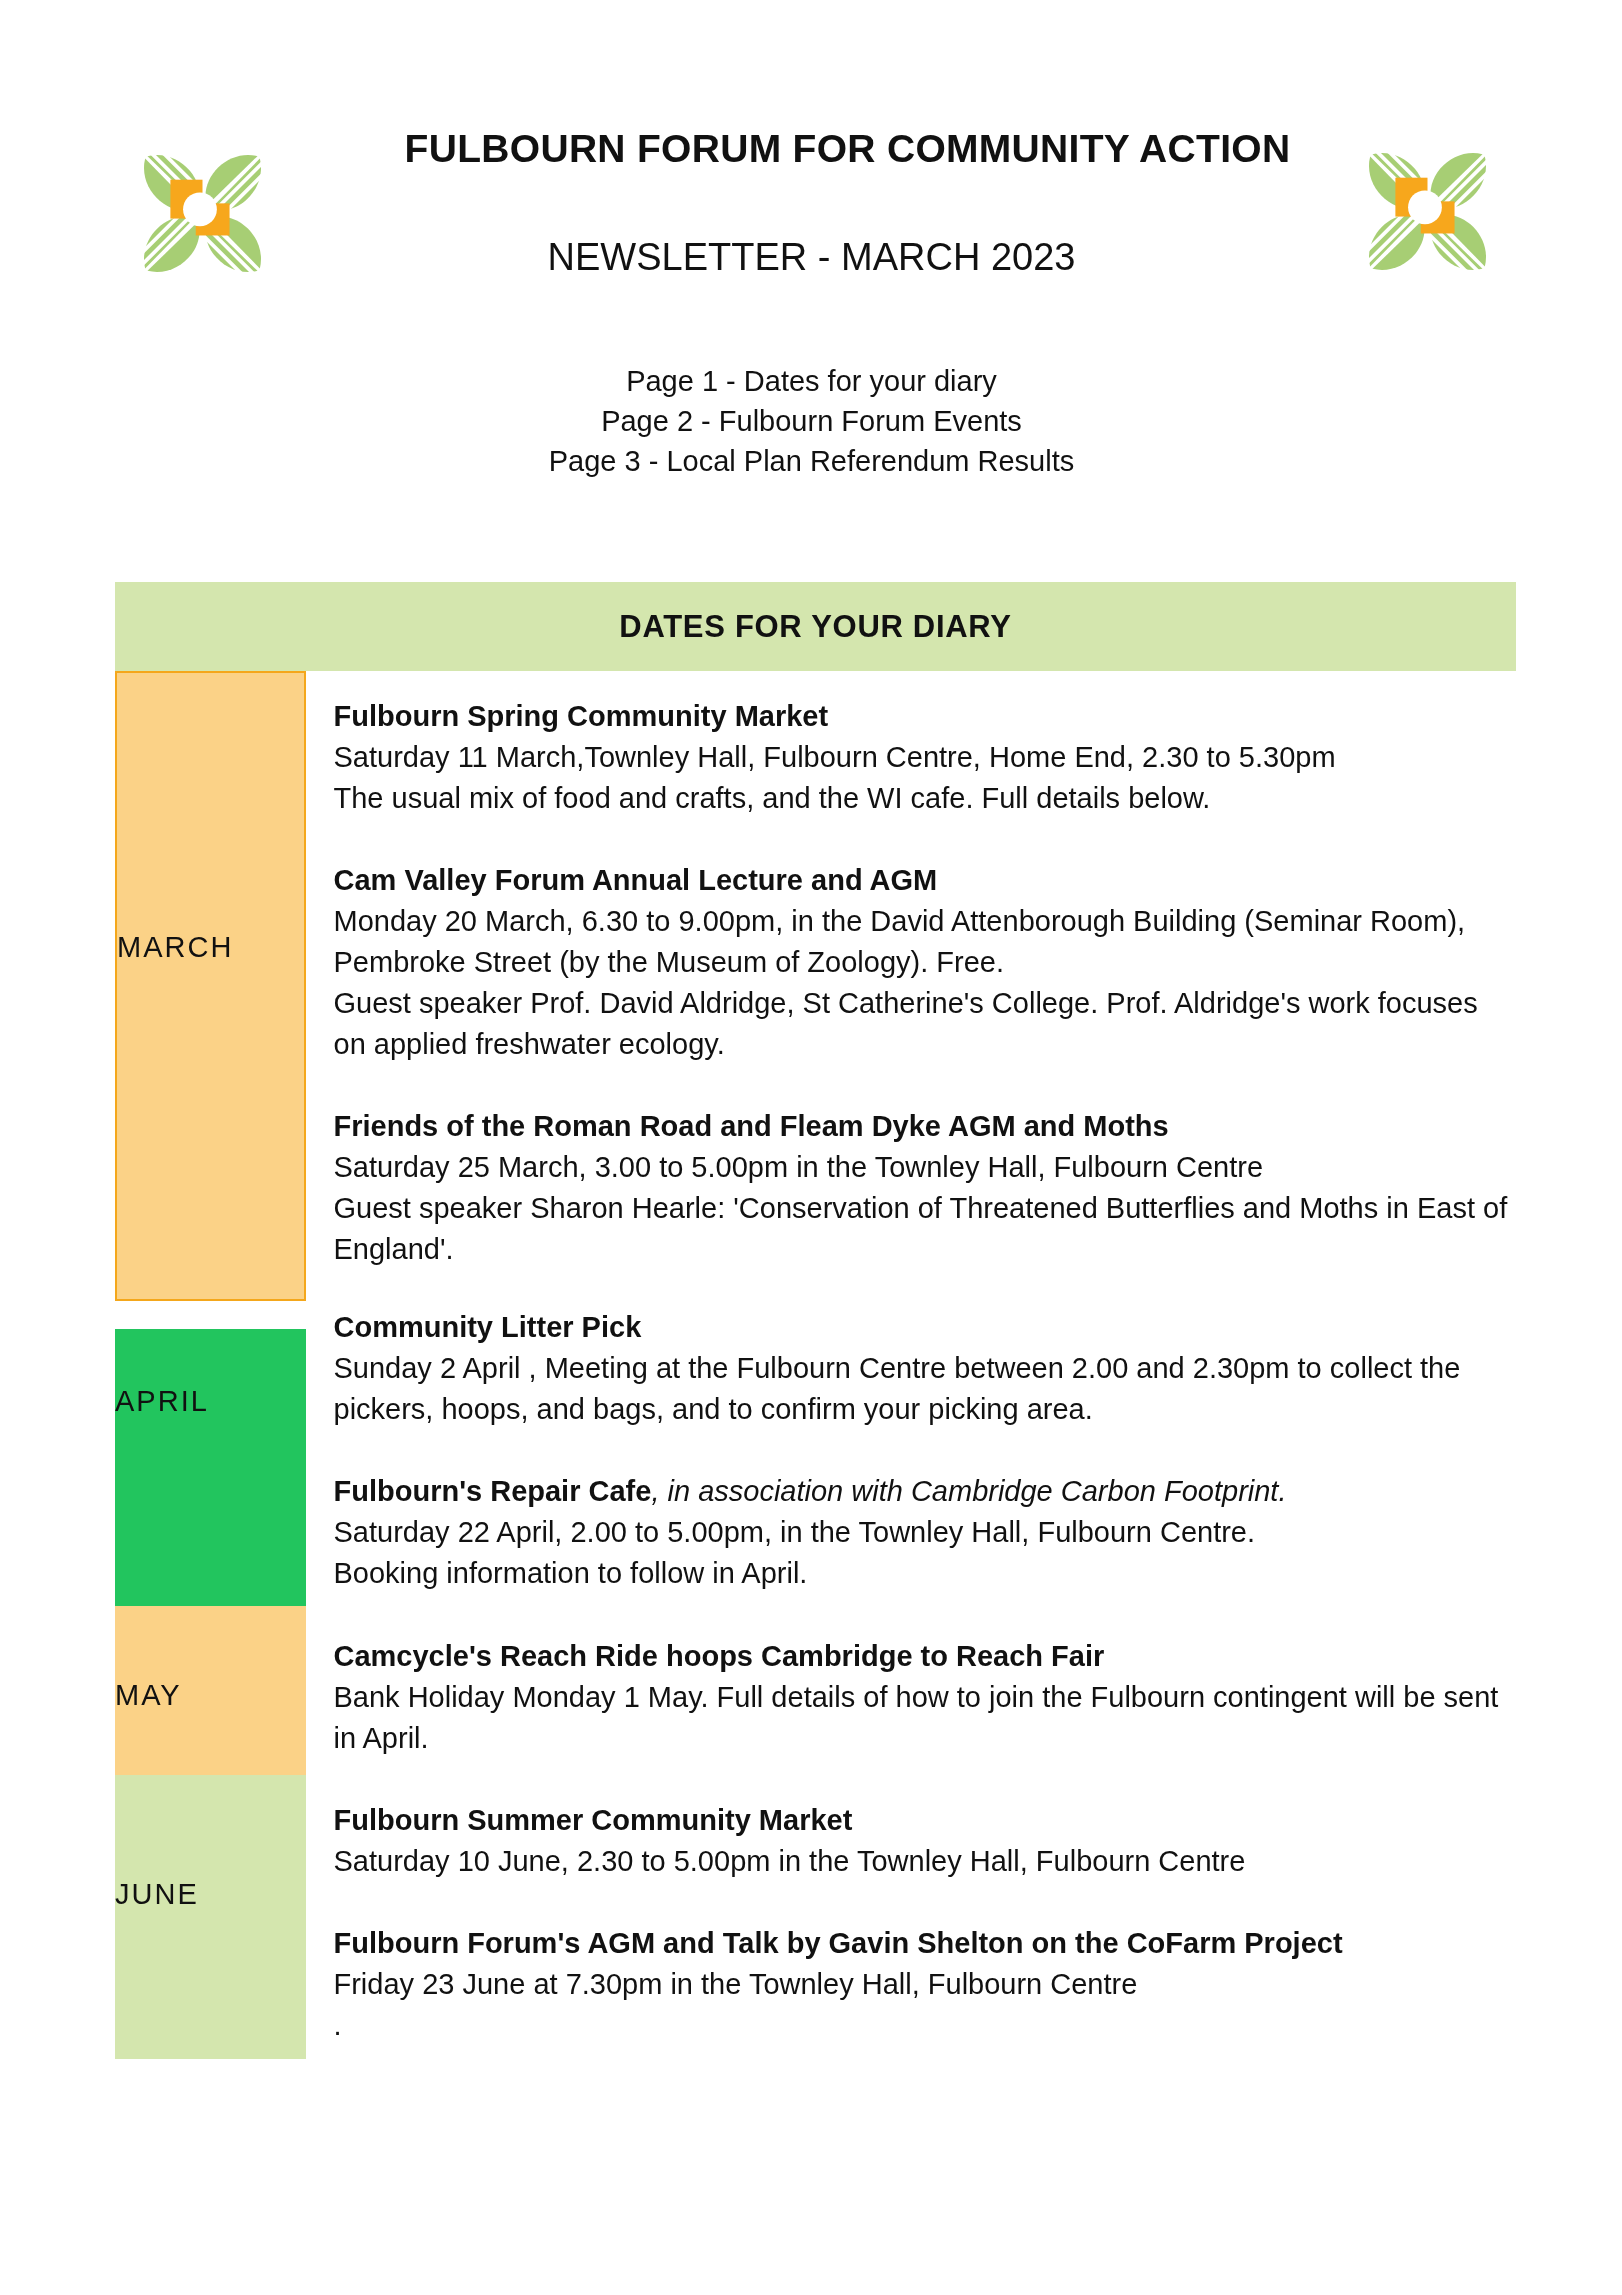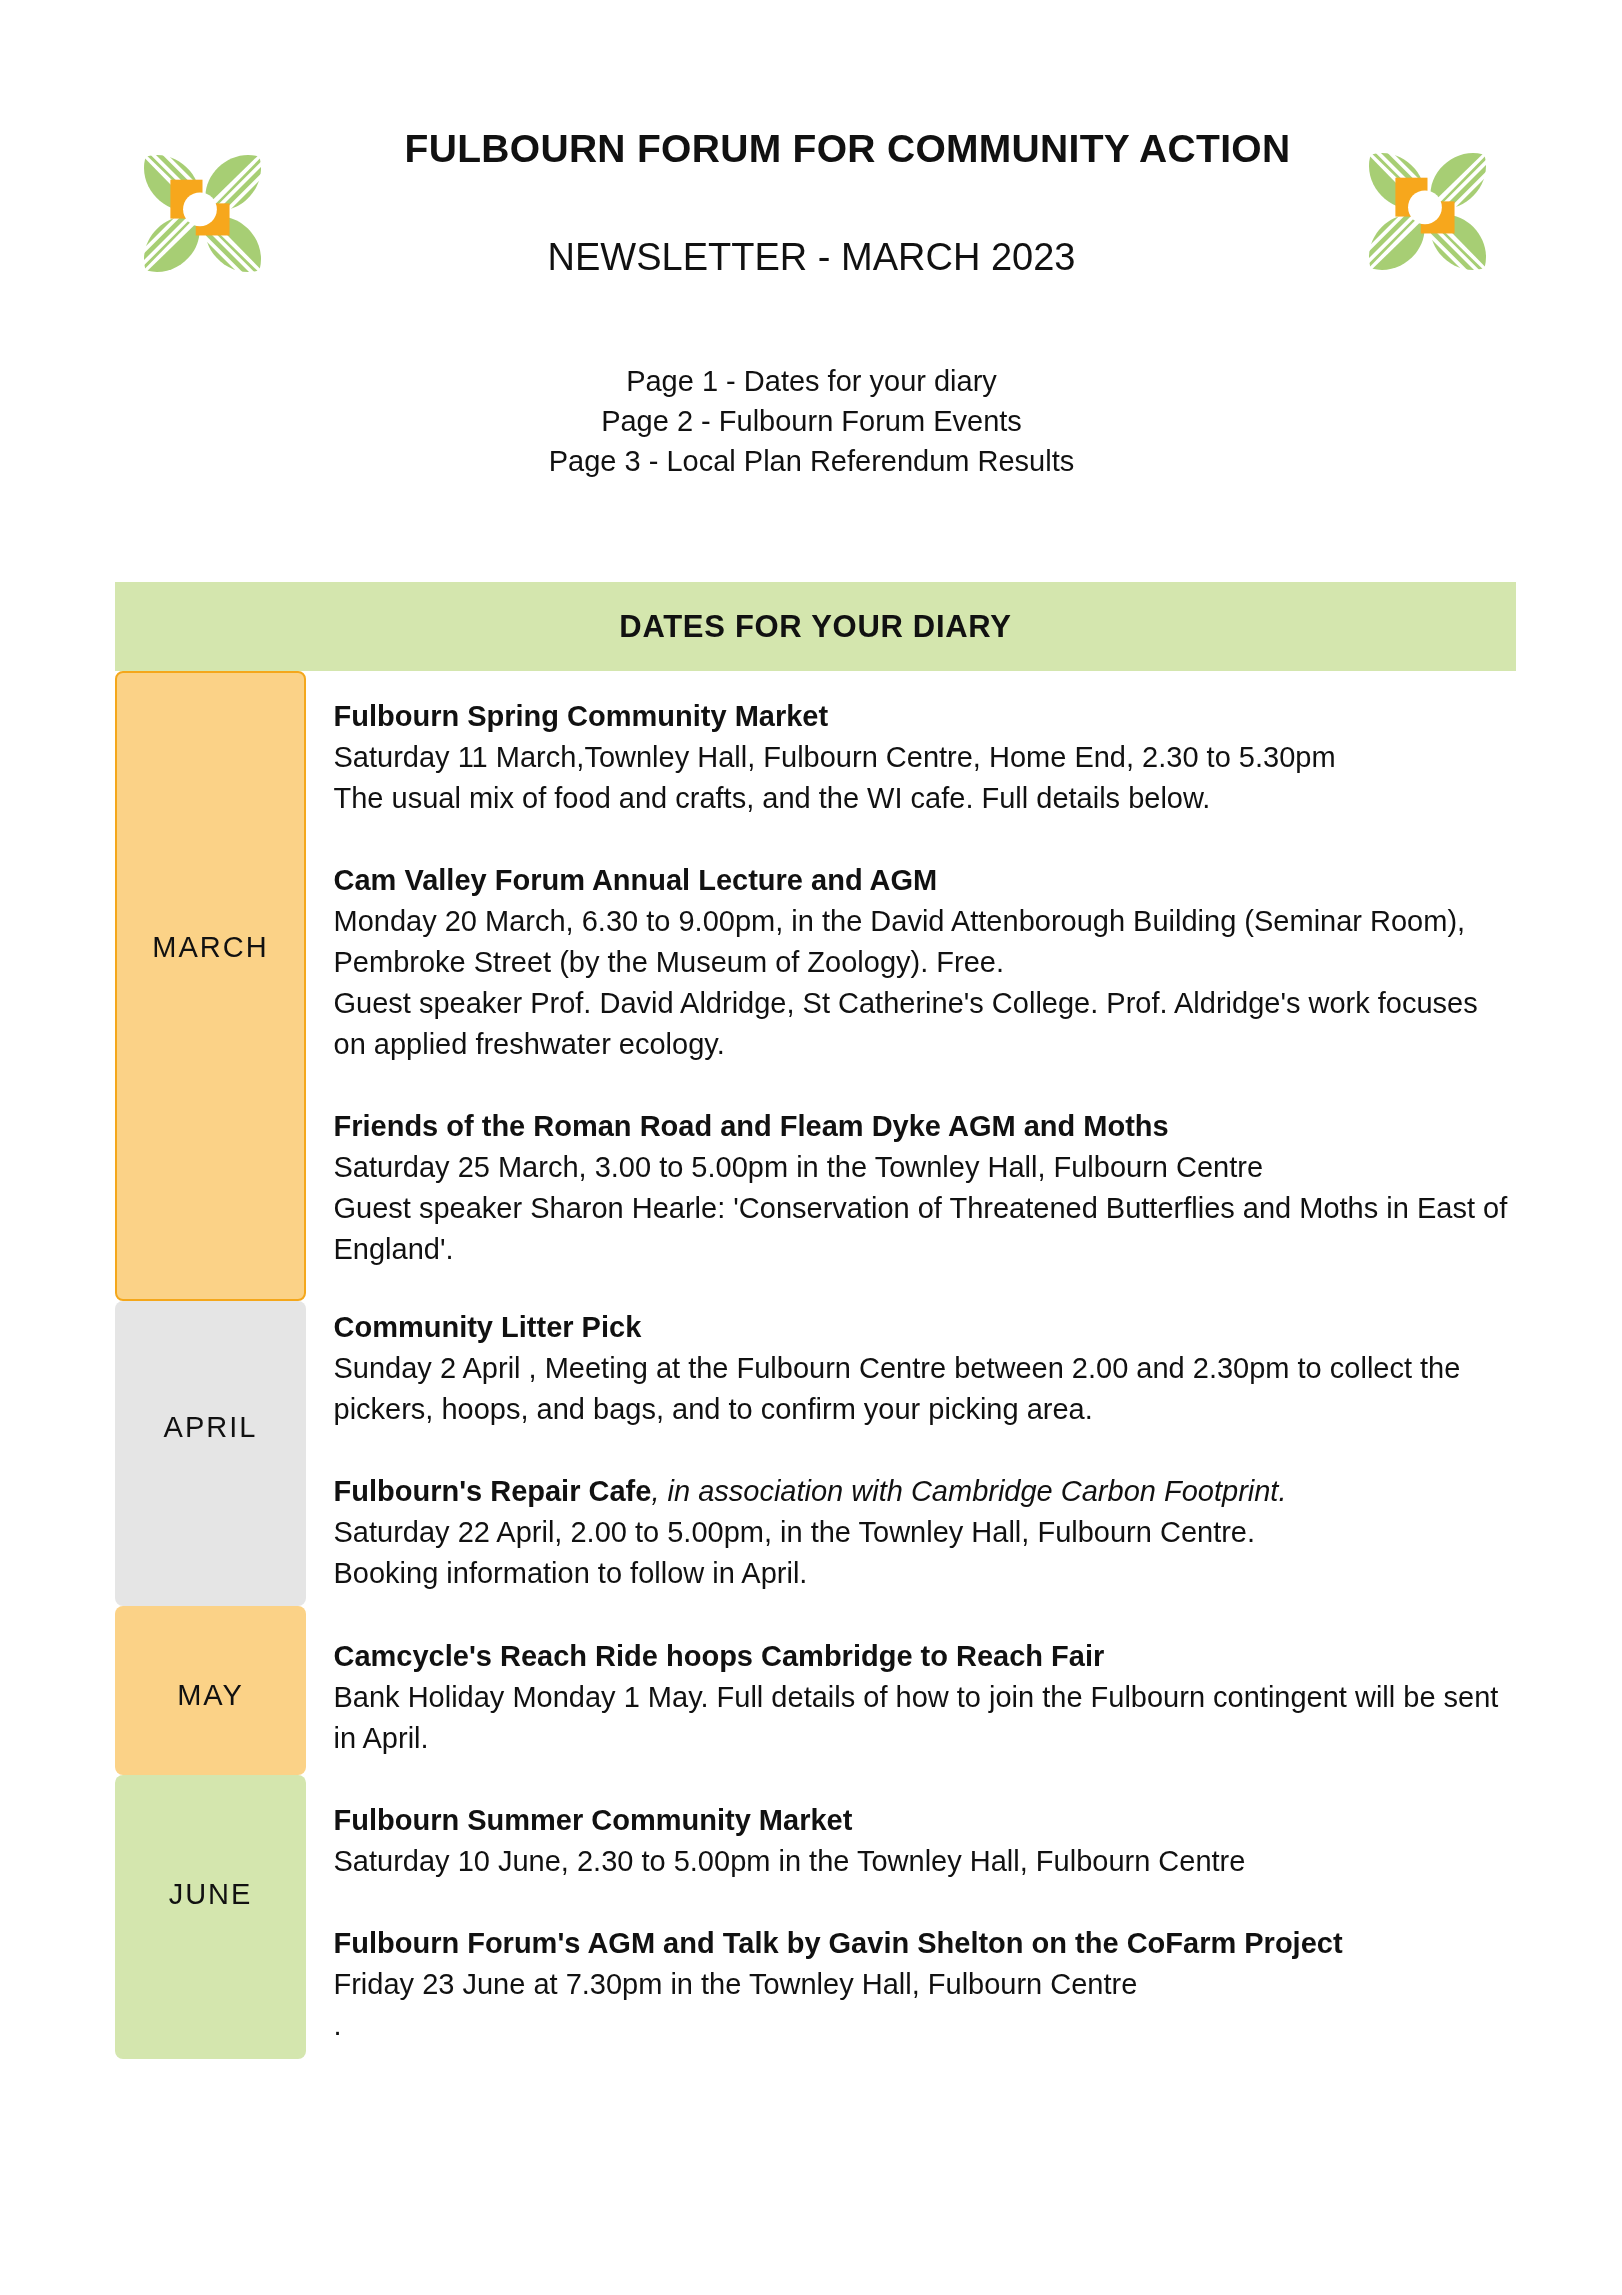--- a/index.html
+++ b/index.html
@@ -25,22 +25,22 @@
     text-align:center; font-size:29px; line-height:40px;
   }
 
   .diary { position:absolute; left:115px; top:582px; width:1401px; }
   .diary-header {
     height:89px; display:flex; align-items:center; justify-content:center;
     font-size:31px; font-weight:bold; letter-spacing:0.7px;
   }
   .month-row { display:flex; align-items:stretch; }
   .month-cell {
-    flex:0 0 191px; box-sizing:border-box; text-align:center;
-    font-size:29px; letter-spacing:2px; line-height:33px;border-radius:8px;
+    flex:0 0 191px; box-sizing:border-box; text-align:left;
+    font-size:29px; letter-spacing:2px; line-height:33px;
   }
   .events-cell {
     flex:1 1 auto; box-sizing:border-box; padding-left:27.5px;
     font-size:29px; line-height:41px;
   }
   .event { margin:0; }
   .event.gap { margin-top:41px; }
   .event p { margin:0; }
   .ev-title { font-weight:bold; }
   .ev-suffix { font-style:italic; font-weight:normal; }
@@ -113,21 +113,21 @@
               <p>Guest speaker Prof. David Aldridge, St Catherine's College. Prof. Aldridge's work focuses on applied freshwater ecology.</p>
             </div>
             <div class="event gap">
               <p><span class="ev-title">Friends of the Roman Road and Fleam Dyke AGM and Moths</span></p>
               <p>Saturday 25 March, 3.00 to 5.00pm in the Townley Hall, Fulbourn Centre</p>
               <p>Guest speaker Sharon Hearle: 'Conservation of Threatened Butterflies and Moths in East of England'.</p>
             </div>
           </div>
         </div>
         <div class="month-row" style="height: 305px;">
-          <div class="month-cell" style="background: #e5e5e5; padding-top: 110px;"><span>APRIL</span></div>
+          <div class="month-cell" style="background: #22c55e; padding-top: 56px; margin-top: 28px;"><span>APRIL</span></div>
           <div class="events-cell" style="padding-top: 5.9px;">
             <div class="event">
               <p><span class="ev-title">Community Litter Pick</span></p>
               <p>Sunday 2 April , Meeting at the Fulbourn Centre between 2.00 and 2.30pm to collect the pickers, hoops, and bags, and to confirm your picking area.</p>
             </div>
             <div class="event gap">
               <p><span class="ev-title">Fulbourn's Repair Cafe</span><span class="ev-suffix">, in association with Cambridge Carbon Footprint.</span></p>
               <p>Saturday 22 April, 2.00 to 5.00pm, in the Townley Hall, Fulbourn Centre.</p>
               <p>Booking information to follow in April.</p>
             </div>

